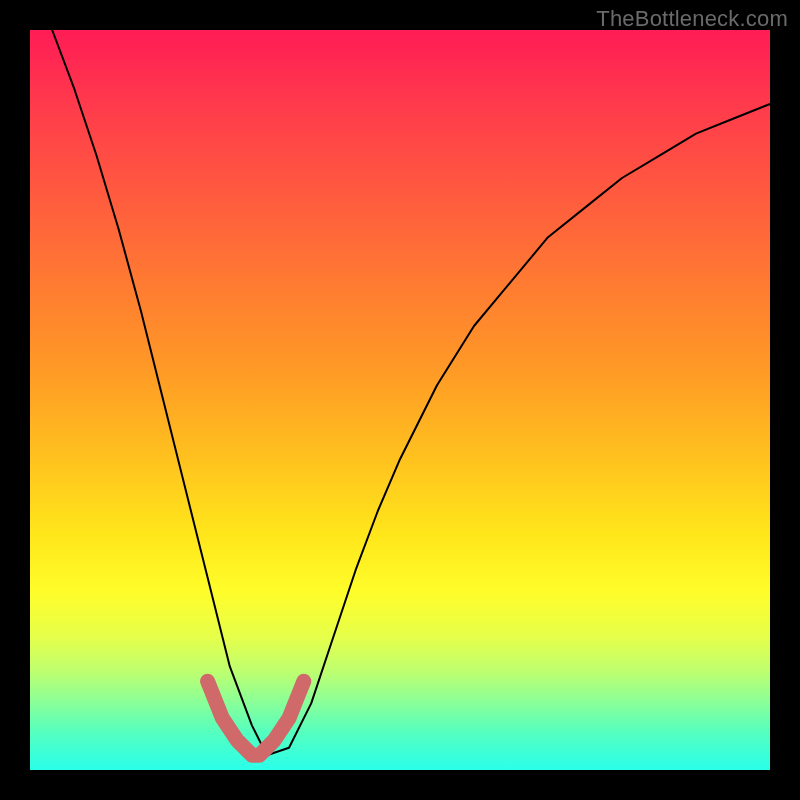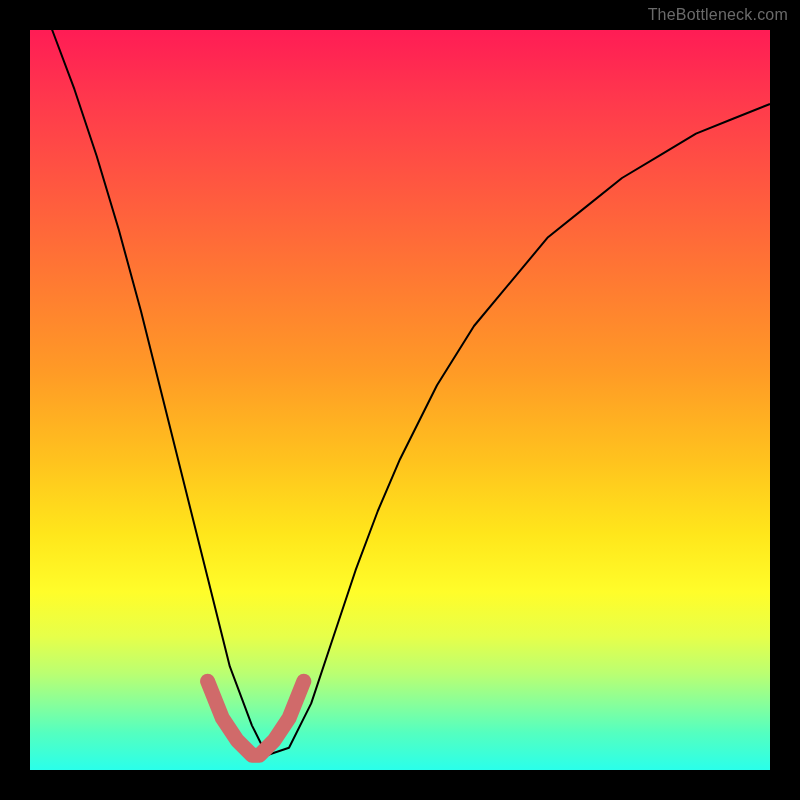--- a/index.html
+++ b/index.html
@@ -9,21 +9,21 @@
     background: #000;
     position: relative;
     font-family: Arial, sans-serif;
     overflow: hidden;
   }
   .watermark {
     position: absolute;
     top: 6px;
     right: 12px;
     color: #6a6a6a;
-    font-size: 16px;
+    font-size: 22px;
     font-weight: 500;
     letter-spacing: 0.2px;
     z-index: 20;
   }
   .plot-area {
     position: absolute;
     left: 30px;
     top: 30px;
     width: 740px;
     height: 740px;

